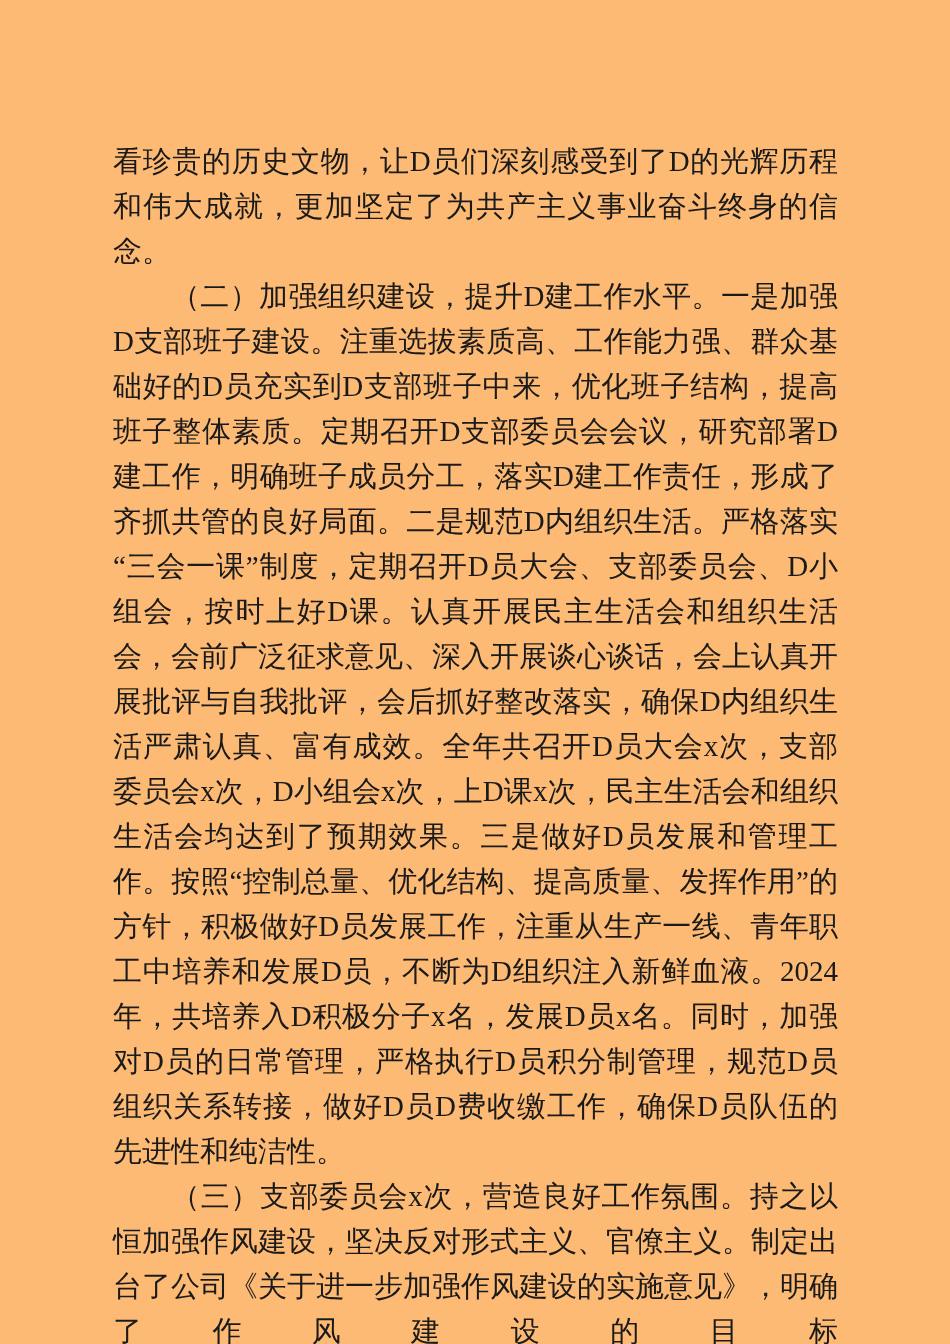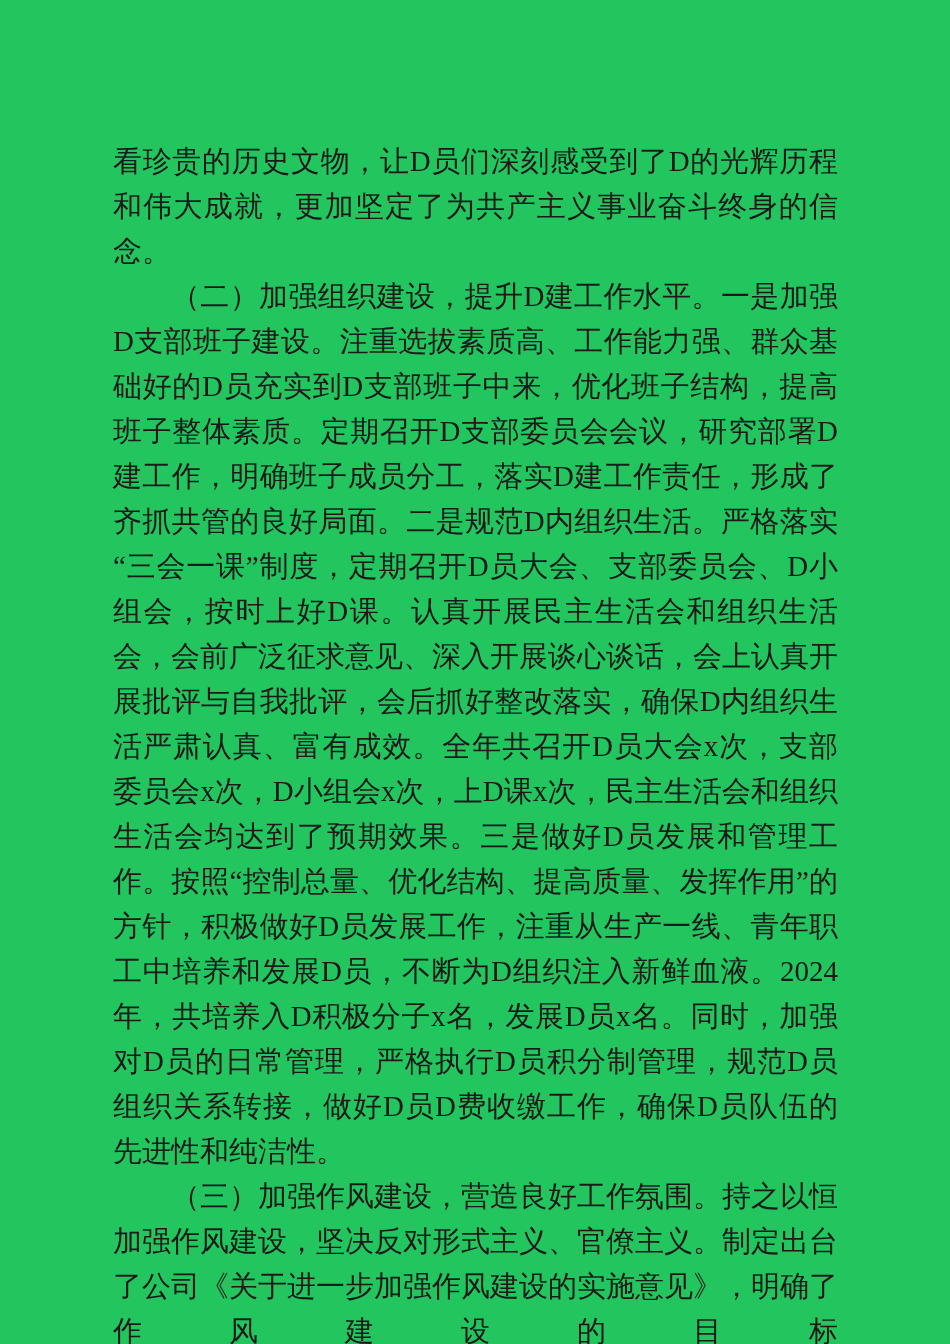--- a/index.html
+++ b/index.html
@@ -9,21 +9,21 @@
   }
   body {
     width: 950px;
     height: 1344px;
     overflow: hidden;
   }
   .page {
     box-sizing: border-box;
     width: 950px;
     height: 1344px;
-    background: #22c55e;
+    background: #fdba74;
     padding: 139px 112px 0 113px;
     color: #1a1a1a;
     font-family: "Liberation Serif", "DejaVu Serif", serif;
     font-size: 29px;
     line-height: 45px;
   }
   .para {
     margin: 0;
     text-align: justify;
     text-justify: inter-character;
@@ -42,15 +42,15 @@
 </style>
 </head>
 <body>
 
 <div class="page">
 
   <p class="para"><span class="seg">看珍贵的历史文物，让D员们深刻感受到了D的光辉历程和伟大成就，更加坚定了为共产主义事业奋斗终身的信念。</span></p>
 
   <p class="para indent"><span class="seg bold">（二）加强组织建设，提升D建工作水平。</span><span class="seg">一是加强D支部班子建设。注重选拔素质高、工作能力强、群众基础好的D员充实到D支部班子中来，优化班子结构，提高班子整体素质。定期召开D支部委员会会议，研究部署D建工作，明确班子成员分工，落实D建工作责任，形成了齐抓共管的良好局面。二是规范D内组织生活。严格落实“三会一课”制度，定期召开D员大会、支部委员会、D小组会，按时上好D课。认真开展民主生活会和组织生活会，会前广泛征求意见、深入开展谈心谈话，会上认真开展批评与自我批评，会后抓好整改落实，确保D内组织生活严肃认真、富有成效。全年共召开D员大会x次，支部委员会x次，D小组会x次，上D课x次，民主生活会和组织生活会均达到了预期效果。三是做好D员发展和管理工作。按照“控制总量、优化结构、提高质量、发挥作用”的方针，积极做好D员发展工作，注重从生产一线、青年职工中培养和发展D员，不断为D组织注入新鲜血液。2024年，共培养入D积极分子x名，发展D员x名。同时，加强对D员的日常管理，严格执行D员积分制管理，规范D员组织关系转接，做好D员D费收缴工作，确保D员队伍的先进性和纯洁性。</span></p>
 
-  <p class="para indent fill"><span class="seg bold">（三）加强作风建设，营造良好工作氛围。</span><span class="seg">持之以恒加强作风建设，坚决反对形式主义、官僚主义。制定出台了公司《关于进一步加强作风建设的实施意见》，明确了作风建设的目标</span></p>
+  <p class="para indent fill"><span class="seg bold">（三）支部委员会x次，营造良好工作氛围。</span><span class="seg">持之以恒加强作风建设，坚决反对形式主义、官僚主义。制定出台了公司《关于进一步加强作风建设的实施意见》，明确了作风建设的目标</span></p>
 
 </div>
 
 </body></html>

